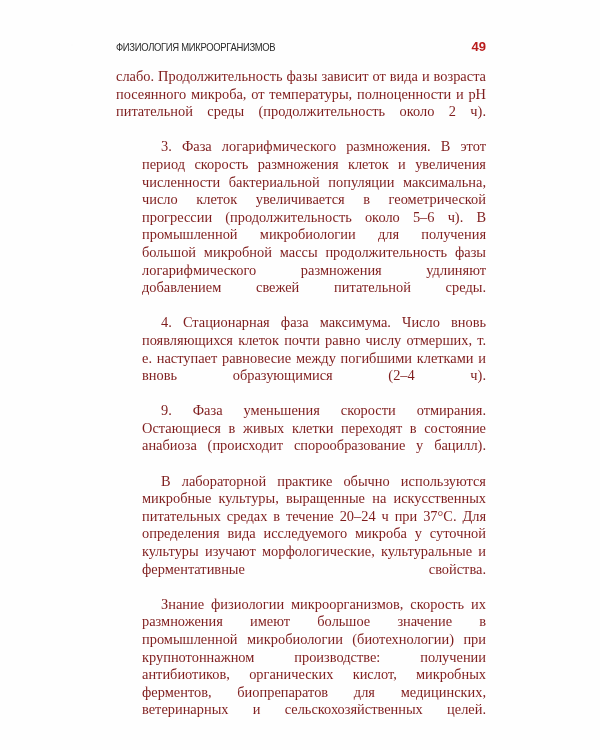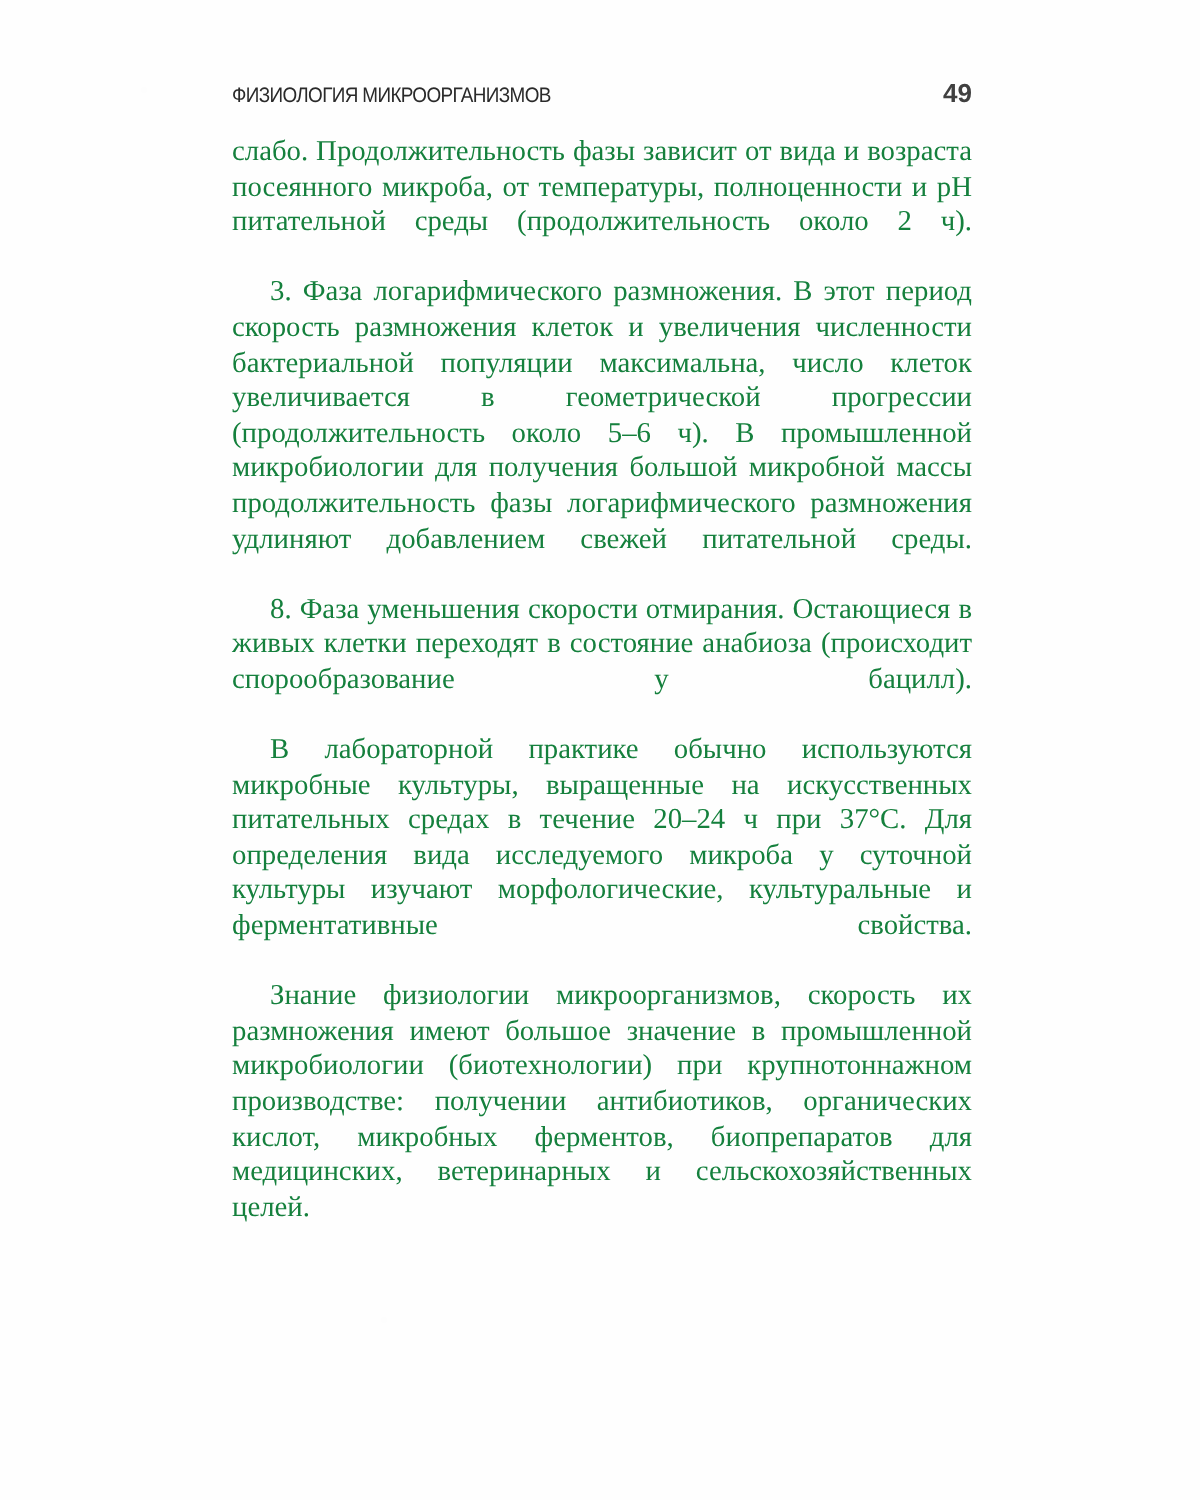--- a/index.html
+++ b/index.html
@@ -41,47 +41,48 @@
     letter-spacing: -0.35px;
     transform: scaleX(0.9);
     transform-origin: left center;
     color: #2a2a2a;
     white-space: nowrap;
   }
   .folio {
     font-family: "Liberation Sans", "DejaVu Sans", sans-serif;
     font-size: 13px;
     font-weight: bold;
-    color: #404040;
+    color: #b91c1c;
     line-height: 1;
   }
 
   
   .textblock {
     position: absolute;
     left: 116px;
     top: 68px;
     width: 370px;
   }
   .para {
     margin: 0;
     text-align: justify;
     text-justify: inter-word;
     font-size: 14.4px;
     line-height: 17.6px;
     text-indent: 19px;
-    color: #15803d;
+    color: #7f1d1d;
     hyphens: manual;
     word-spacing: 0.2px;
   }
   .para.cont {
     text-indent: 0;
   }
   .para + .para {
     margin-top: 0;
+    margin-left: 26px;
   }
   
   .para:after {
     content: "";
     display: inline-block;
     width: 100%;
   }
 
   
   .scan-noise {
@@ -101,19 +102,20 @@
 <div class="page">
 
   <div class="running-head">
     <span class="running-head-title">ФИЗИОЛОГИЯ МИКРООРГАНИЗМОВ</span>
     <span class="folio">49</span>
   </div>
 
   <div class="textblock">
     <p class="para cont">слабо. Продолжительность фазы зависит от вида и возраста посеянного микроба, от температуры, полноценности и pH питательной среды (продолжительность около 2 ч).</p>
     <p class="para">3. Фаза логарифмического размножения. В этот период скорость размножения клеток и увеличения численности бактериальной популяции максимальна, число клеток увеличивается в геометрической прогрессии (продолжительность около 5–6 ч). В промышленной микробиологии для получения большой микробной массы продолжительность фазы логарифмического размножения удлиняют добавлением свежей питательной среды.</p>
-    <p class="para">8. Фаза уменьшения скорости отмирания. Остающиеся в живых клетки переходят в состояние анабиоза (происходит спорообразование у бацилл).</p>
+    <p class="para">4. Стационарная фаза максимума. Число вновь появляющихся клеток почти равно числу отмерших, т. е. наступает равновесие между погибшими клетками и вновь образующимися (2–4 ч).</p>
+    <p class="para">9. Фаза уменьшения скорости отмирания. Остающиеся в живых клетки переходят в состояние анабиоза (происходит спорообразование у бацилл).</p>
     <p class="para">В лабораторной практике обычно используются микробные культуры, выращенные на искусственных питательных средах в течение 20–24 ч при 37°С. Для определения вида исследуемого микроба у суточной культуры изучают морфологические, культуральные и ферментативные свойства.</p>
     <p class="para">Знание физиологии микроорганизмов, скорость их размножения имеют большое значение в промышленной микробиологии (биотехнологии) при крупнотоннажном производстве: получении антибиотиков, органических кислот, микробных ферментов, биопрепаратов для медицинских, ветеринарных и сельскохозяйственных целей.</p>
   </div>
 
   <div class="scan-noise"></div>
 </div>
 
 </body></html>

